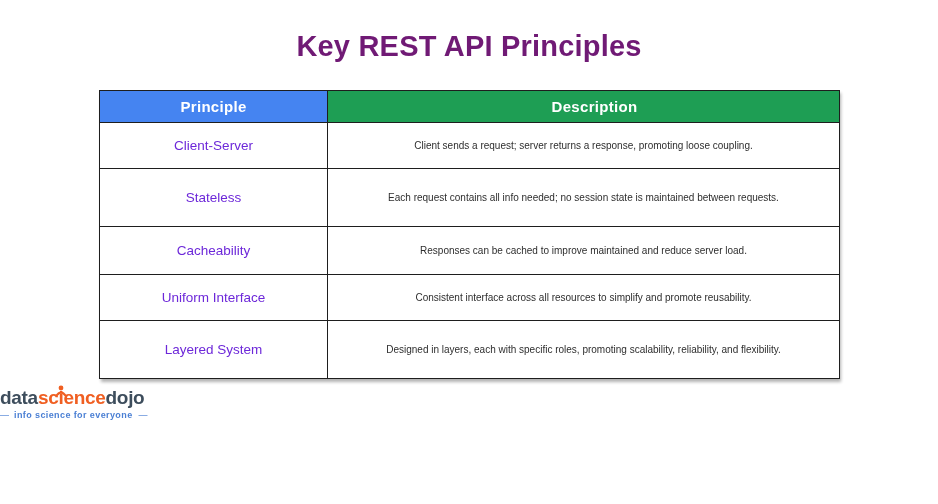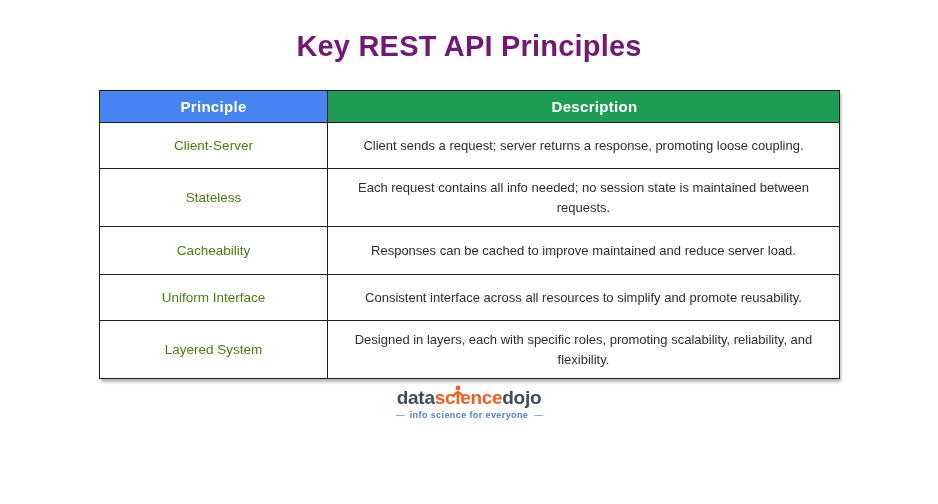--- a/index.html
+++ b/index.html
@@ -28,29 +28,29 @@
   col.c-principle { width: 228px; }
   col.c-desc { width: 512px; }
   th, td {
     border: 1.6px solid #1e1e1e;
     text-align: center; vertical-align: middle;
     padding: 0;
   }
   th { height: 32px; color: #ffffff; font-size: 15px; font-weight: bold; letter-spacing: 0.3px; }
   th.h-principle { background: #4584f1; }
   th.h-desc { background: #1e9e54; padding-left: 22px; }
-  td.principle { font-size: 13.5px; color: #4d7c0f; padding: 14px 8px; }
-  td.desc { font-size: 13px; color: #2e2e2e; line-height: 1.5; padding: 7px 14px; }
+  td.principle { font-size: 13.5px; color: #6d28d9; padding: 14px 8px; }
+  td.desc { font-size: 10px; color: #2e2e2e; line-height: 1.5; padding: 7px 14px; }
   td.desc span { display: inline-block; max-width: 478px; }
   tr.h46 { height: 46px; }
   tr.h48 { height: 48px; }
   tr.h54 { height: 54px; }
   tr.h58 { height: 58px; }
 
-  .footer { margin-top: 9px; display: flex; flex-direction: column; align-items: center; }
+  .footer { margin-top: 9px; display: flex; flex-direction: column; }
   .logo-line {
     font-size: 19px; font-weight: bold; letter-spacing: -0.3px;
     color: #3d4d5c; line-height: 1.1; position: relative;
   }
   .logo-science { color: #f05f22; }
   .i-wrap { position: relative; display: inline-block; }
   .person-icon { position: absolute; left: 50%; transform: translateX(-50%); top: -8px; }
   .tagline {
     margin-top: 1px;
     font-size: 9px; font-weight: bold; color: #4a7fd4; letter-spacing: 0.4px;

